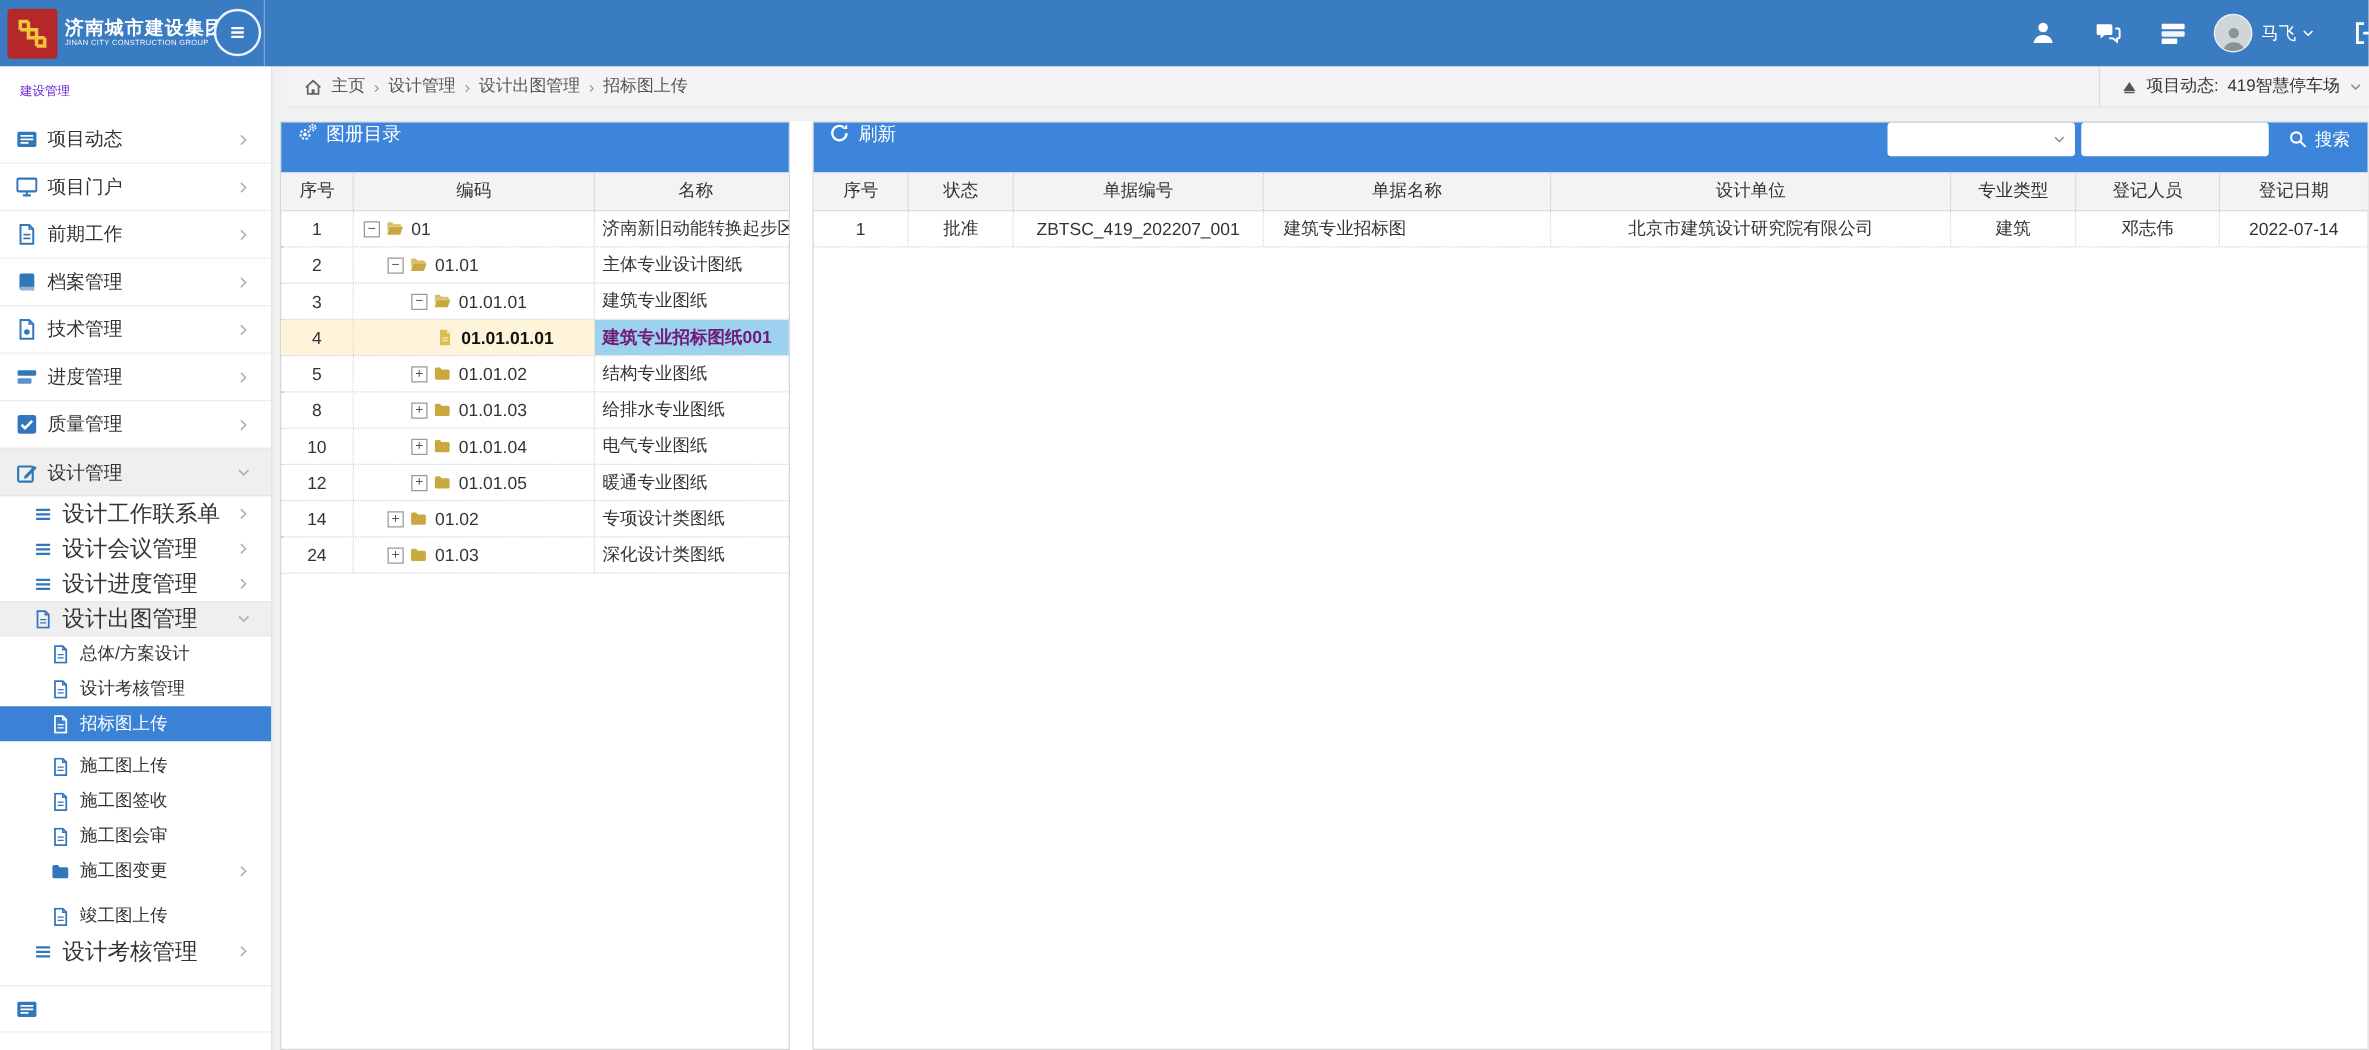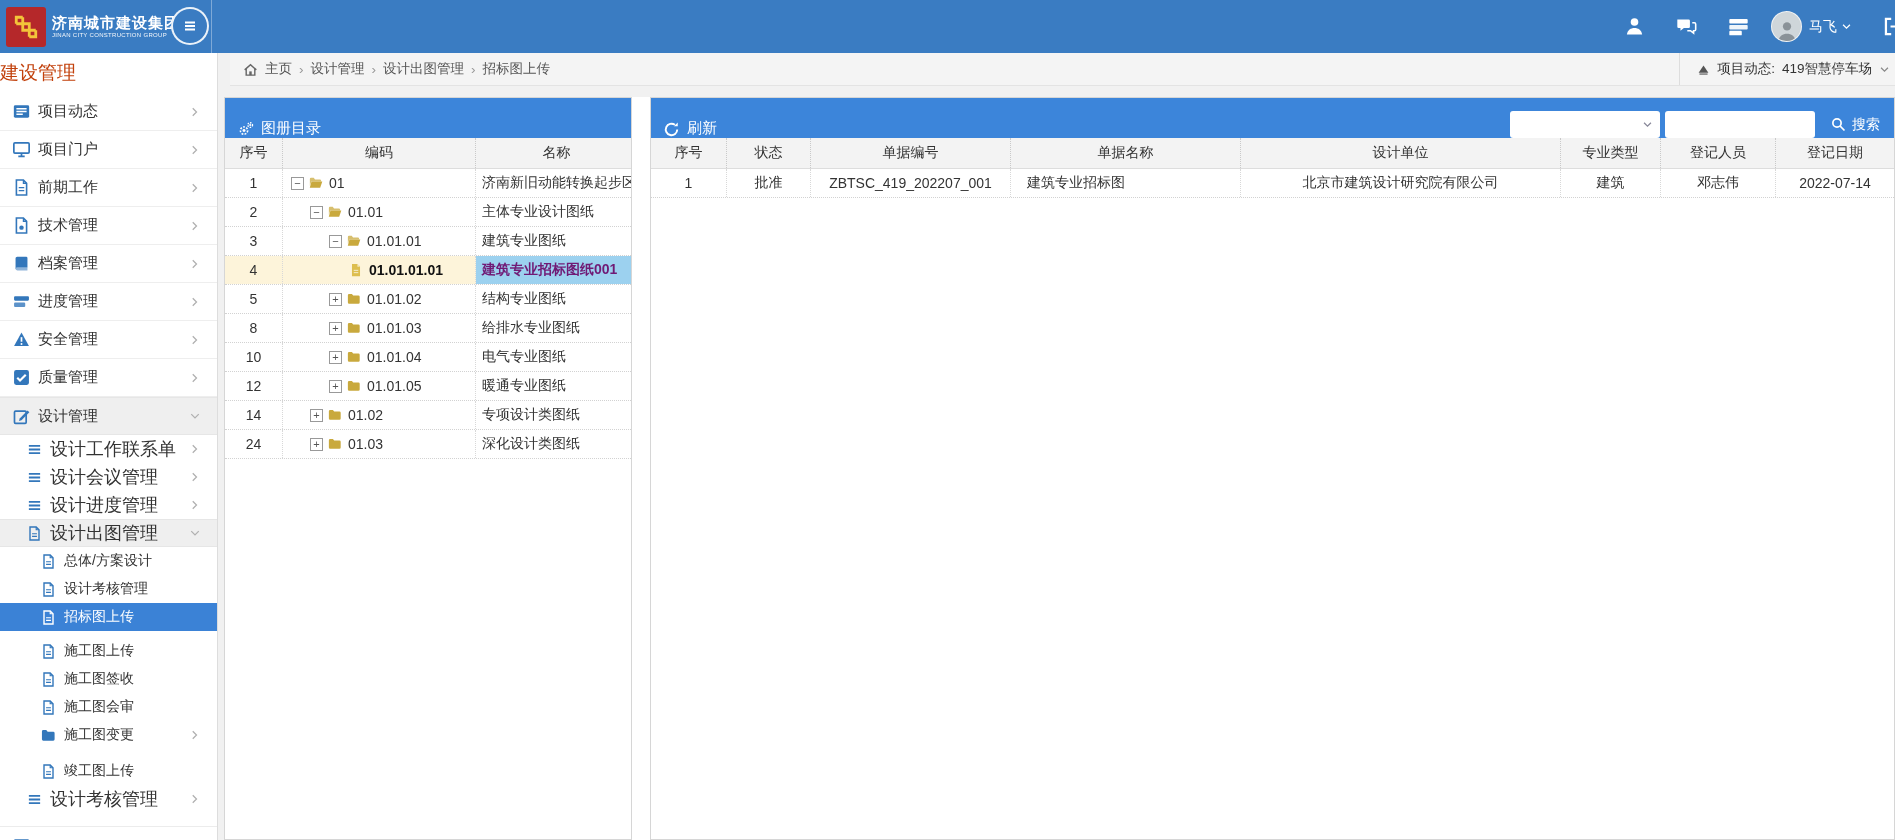--- a/index.html
+++ b/index.html
@@ -21,21 +21,21 @@
 .hamburger{position:absolute;left:171px;top:7px;width:38px;height:38px;border-radius:50%;border:2px solid rgba(255,255,255,.9);background:var(--topbar);box-sizing:border-box;display:flex;align-items:center;justify-content:center;cursor:pointer;z-index:10}
 .topbar-right{margin-left:auto;display:flex;align-items:center;height:100%;color:#fff}
 .tbicon{width:21px;height:21px;color:#fff;cursor:pointer}
 .tbicon+.tbicon{margin-left:31px}
 .avatar{width:29px;height:29px;border-radius:50%;background:#cfd6da;margin-left:22px;overflow:hidden;display:flex;align-items:flex-end;justify-content:center;border:1px solid rgba(255,255,255,.7);cursor:pointer;flex:none}
 .uname{margin-left:7px;font-size:14px;display:flex;align-items:center;gap:4px;cursor:pointer;white-space:nowrap}
 .logout{margin-left:30px;margin-right:-8px;flex:none}
 
 
 .sidebar{position:absolute;left:0;top:53px;width:218px;height:787px;background:#fff;border-right:1px solid #ddd;box-sizing:border-box;overflow:hidden;z-index:3}
-.side-label{height:40px;display:flex;align-items:center;color:#c2410c;font-size:19px}
+.side-label{height:40px;display:flex;align-items:center;padding-left:16px;color:#6d28d9;font-size:10px}
 .sitem{display:flex;align-items:center;position:relative;cursor:pointer;color:#333;box-sizing:border-box}
 .sitem .sic{width:17px;height:17px;color:#3377bb;flex:none}
 .slabel{margin-left:8px;white-space:nowrap}
 .schev{position:absolute;right:16px;width:12px;height:12px;color:#b0b0b0}
 .lvl0{height:38px;padding-left:13px;font-size:15px;border-bottom:1px solid #eeeeee}
 .lvl1{height:28px;padding-left:27px;font-size:18px}
 .lvl2{height:28px;padding-left:41px;font-size:14px}
 .lvl1 .sic,.lvl2 .sic{width:15px;height:15px}
 .sitem.open{background:#efefef;border-top:1px solid #e6e6e6;border-bottom:1px solid #e6e6e6}
 .sitem.selected{background:#3b82d6;color:#fff}
@@ -50,21 +50,21 @@
 .crumb-sep{color:#999}
 .levelsel{margin-left:auto;height:100%;display:flex;align-items:center;gap:7px;padding:0 17px;border-left:1px solid #ddd;color:#333;cursor:pointer;white-space:nowrap}
 .triup{width:13px;height:13px;color:#555}
 .caret-sm{width:11px;height:11px;color:#888}
 
 
 .pgap{position:absolute;left:632px;top:97px;width:18px;height:743px;background:#fff;z-index:1}
 .panel{position:absolute;top:97px;background:#fff;border:1px solid #d6d6d6;box-sizing:border-box;z-index:2}
 #leftPanel{left:224px;width:408px;height:743px}
 #rightPanel{left:650px;width:1245px;height:743px}
-.phead{height:40px;background:var(--accent);color:#fff;display:flex;align-items:flex-end;padding:0 12px;font-size:15px}
+.phead{height:40px;background:var(--accent);color:#fff;display:flex;align-items:flex-start;padding:0 12px;font-size:15px}
 .phead .pic{width:17px;height:17px;color:#fff;margin-right:7px;flex:none}
 .thead{height:30px;background:#f3f3f3;border-bottom:1px solid #ddd;display:flex;align-items:stretch;color:#333;font-size:14px}
 .thead .hc{display:flex;align-items:center;justify-content:center;border-right:1px dotted #c9c9c9;box-sizing:border-box}
 .thead .hc:last-child{border-right:none}
 
 
 .trow{height:28px;display:flex;align-items:stretch;border-bottom:1px dotted #d2d2d2;font-size:14px;color:#333;cursor:pointer}
 .tc{display:flex;align-items:center;box-sizing:border-box;border-right:1px dotted #d8d8d8;overflow:hidden;white-space:nowrap}
 .tc:last-child{border-right:none}
 .lc0{width:58px;justify-content:center;flex:none}
@@ -180,56 +180,45 @@
           <path d="M9.8 1v3h3" fill="none" stroke="currentColor" stroke-width="1.2"></path>
           <path d="M5.4 8.2h5.2M5.4 11h5.2" stroke="currentColor" stroke-width="1.2"></path>
         </svg>
         <span class="slabel">前期工作</span>
         <svg class="icn schev" viewBox="0 0 16 16">
           <path d="m5 3 5 5-5 5" fill="none" stroke="currentColor" stroke-width="1.7"></path>
         </svg>
       </div>
       <div class="sitem lvl0">
         <svg class="icn sic" viewBox="0 0 16 16">
-          <path d="M3.2 1h6.6l3 3v11H3.2z" fill="none" stroke="currentColor" stroke-width="1.5"></path>
-          <path d="M9.8 1v3h3" fill="none" stroke="currentColor" stroke-width="1.2"></path>
-          <circle cx="8" cy="10" r="2.1" fill="currentColor"></circle>
-        </svg>
-        <span class="slabel">技术管理</span>
-        <svg class="icn schev" viewBox="0 0 16 16">
-          <path d="m5 3 5 5-5 5" fill="none" stroke="currentColor" stroke-width="1.7"></path>
-        </svg>
-      </div>
-      <div class="sitem lvl0">
-        <svg class="icn sic" viewBox="0 0 16 16">
           <path d="M2.4 3.2c0-.9.7-1.6 1.6-1.6h8.4a1.2 1.2 0 0 1 1.2 1.2v8.8H4.4a2 2 0 0 0-2 2z" fill="currentColor"></path>
           <path d="M2.4 13.2a1.9 1.9 0 0 1 1.9-1.9h9.3v3.2H4.3a1.9 1.9 0 0 1-1.9-1.3z" fill="currentColor" opacity=".55"></path>
         </svg>
         <span class="slabel">档案管理</span>
         <svg class="icn schev" viewBox="0 0 16 16">
           <path d="m5 3 5 5-5 5" fill="none" stroke="currentColor" stroke-width="1.7"></path>
         </svg>
       </div>
       <div class="sitem lvl0">
         <svg class="icn sic" viewBox="0 0 16 16">
+          <path d="M3.2 1h6.6l3 3v11H3.2z" fill="none" stroke="currentColor" stroke-width="1.5"></path>
+          <path d="M9.8 1v3h3" fill="none" stroke="currentColor" stroke-width="1.2"></path>
+          <circle cx="8" cy="10" r="2.1" fill="currentColor"></circle>
+        </svg>
+        <span class="slabel">技术管理</span>
+        <svg class="icn schev" viewBox="0 0 16 16">
+          <path d="m5 3 5 5-5 5" fill="none" stroke="currentColor" stroke-width="1.7"></path>
+        </svg>
+      </div>
+      <div class="sitem lvl0">
+        <svg class="icn sic" viewBox="0 0 16 16">
           <rect x="1" y="3" width="14" height="4.2" rx="1" fill="currentColor"></rect>
           <rect x="1" y="9" width="10.5" height="4.2" rx="1" fill="currentColor" opacity=".8"></rect>
         </svg>
         <span class="slabel">进度管理</span>
-        <svg class="icn schev" viewBox="0 0 16 16">
-          <path d="m5 3 5 5-5 5" fill="none" stroke="currentColor" stroke-width="1.7"></path>
-        </svg>
-      </div>
-      <div class="sitem lvl0">
-        <svg class="icn sic" viewBox="0 0 16 16">
-          <path d="M8 1.4 15 14H1z" fill="currentColor"></path>
-          <path d="M8 5.8v4.3" stroke="#fff" stroke-width="1.6"></path>
-          <circle cx="8" cy="12.2" r=".95" fill="#fff"></circle>
-        </svg>
-        <span class="slabel">安全管理</span>
         <svg class="icn schev" viewBox="0 0 16 16">
           <path d="m5 3 5 5-5 5" fill="none" stroke="currentColor" stroke-width="1.7"></path>
         </svg>
       </div>
       <div class="sitem lvl0">
         <svg class="icn sic" viewBox="0 0 16 16">
           <rect x="1" y="1" width="14" height="14" rx="2" fill="currentColor"></rect>
           <path d="M4 8.3l2.6 2.6L12 5.4" stroke="#fff" stroke-width="2" fill="none"></path>
         </svg>
         <span class="slabel">质量管理</span>

